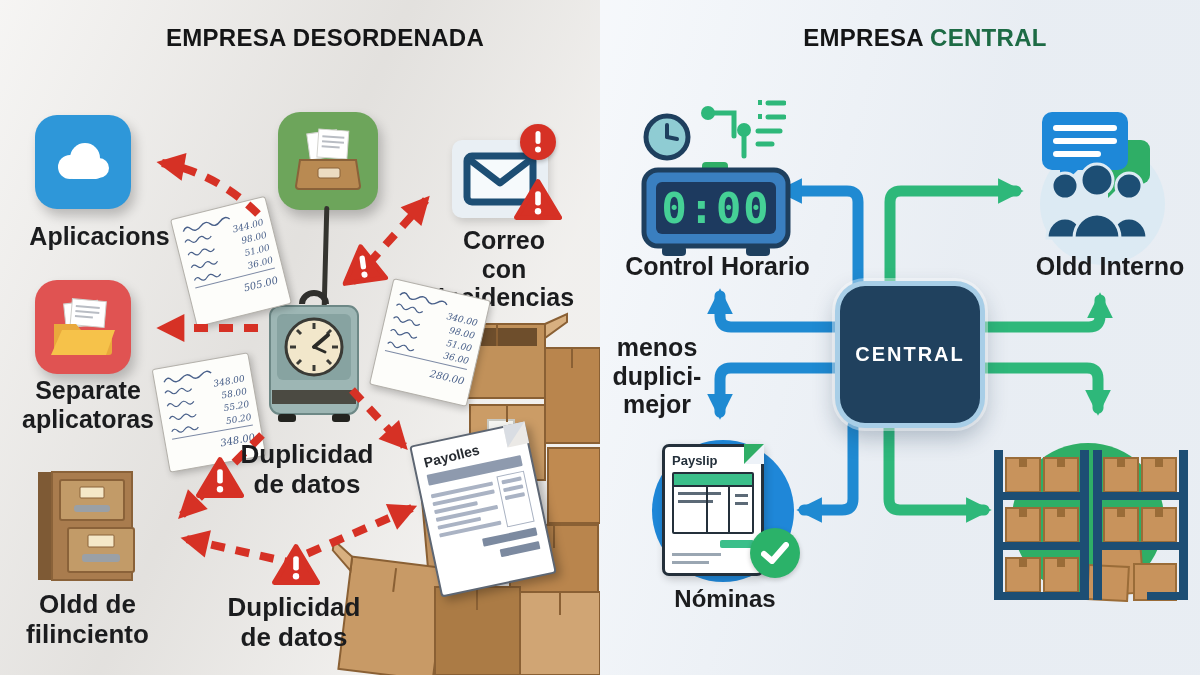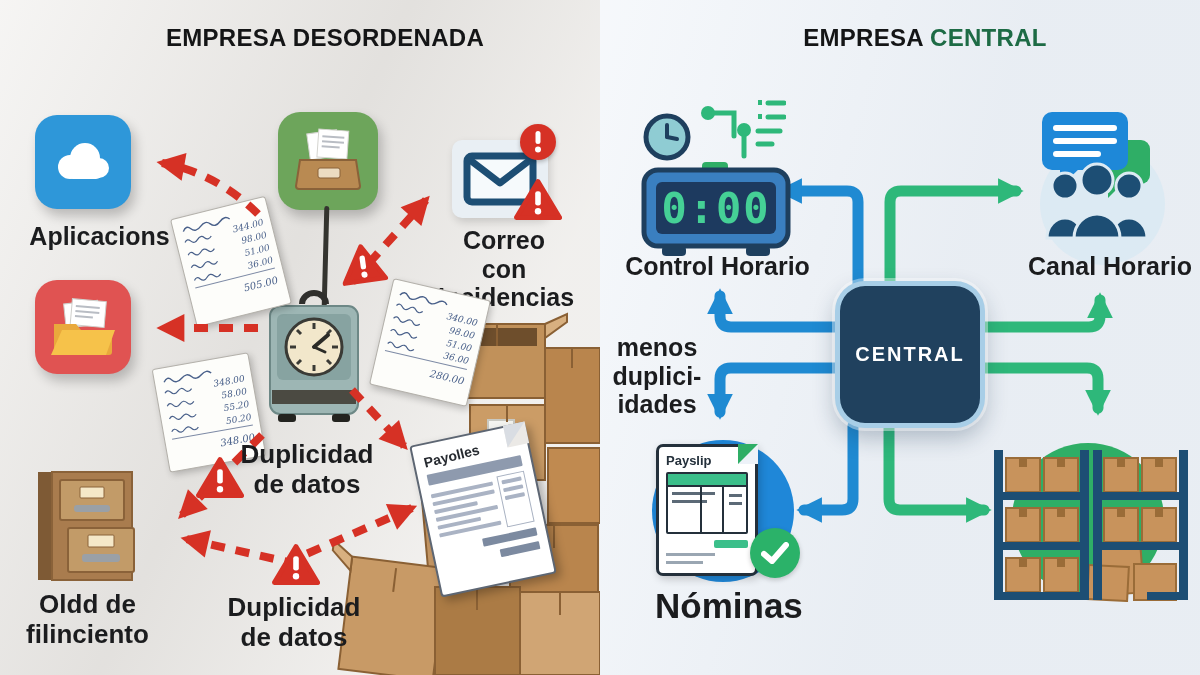--- a/index.html
+++ b/index.html
@@ -8,21 +8,21 @@
   .panel{position:absolute;top:0;width:600px;height:675px;}
   .panel.left{left:0;background:#ebe9e6;
     background-image:linear-gradient(115deg,rgba(255,255,255,.55),rgba(0,0,0,.035) 45%,rgba(255,255,255,.3) 75%);}
   .panel.right{left:600px;background:#edf2f8;
     background-image:linear-gradient(105deg,rgba(255,255,255,.5),rgba(0,0,0,.02) 55%);}
   .title{position:absolute;left:0;width:100%;top:24px;text-align:center;
          font-size:24px;font-weight:800;color:#141516;letter-spacing:.3px;white-space:nowrap;padding-left:25px;}
   .title .accent{color:#1d6b45;}
   .lbl{position:absolute;text-align:center;font-weight:700;color:#1b1c1e;
        white-space:pre-line;line-height:1.14;}
-  .f25{font-size:25px;} .f26{font-size:26px;} .f27{font-size:35px;line-height:1.3;}
+  .f25{font-size:25px;} .f26{font-size:26px;} .f27{font-size:24px;line-height:1.3;}
   svg{display:block;}
   
   .app-icon{position:absolute;width:96px;height:94px;border-radius:22px;
             display:flex;align-items:center;justify-content:center;
             box-shadow:4px 7px 12px rgba(0,0,0,.22);}
   .icon-blue{background:#2e97d9;} .icon-red{background:#e05352;} .icon-green{background:#6da55b;}
   
   .mailcard{position:absolute;left:452px;top:140px;width:96px;height:78px;background:#e9eff4;
             border-radius:10px;box-shadow:2px 4px 8px rgba(0,0,0,.15);
             display:flex;align-items:center;justify-content:center;}
@@ -130,20 +130,22 @@
         <g transform="rotate(5 38 18)">
             <rect x="22" y="2" width="34" height="26" fill="#fff" stroke="#cfcfcb"></rect>
           <line x1="26" y1="9" x2="50" y2="9" stroke="#b9bdc4" stroke-width="2"></line>
           <line x1="26" y1="14" x2="50" y2="14" stroke="#b9bdc4" stroke-width="2"></line>
           <line x1="26" y1="19" x2="44" y2="19" stroke="#b9bdc4" stroke-width="2"></line>
           </g>
         <path d="M5,26 h22 l5,6 h31 v22 a3,3 0 0 1 -3,3 h-52 a3,3 0 0 1 -3,-3 z" fill="#e9a93c"></path>
         <polygon points="2,57 13,32 66,32 57,57" fill="#f6c24a"></polygon>
       </svg>
     </div>
+    <div class="lbl f25" style="left:3px;top:376px;width:170px">Separate
+aplicatoras</div>
 
     <svg class="abs" style="left:30px;top:468px" width="110" height="115" viewBox="0 0 110 115">
       <rect x="8" y="4" width="16" height="108" fill="#7e5a35"></rect>
       <rect x="22" y="4" width="80" height="108" fill="#a97c4e" stroke="#8a6239" stroke-width="2"></rect>
       <rect x="30" y="12" width="64" height="40" rx="2" fill="#c29b68" stroke="#8a6239" stroke-width="2"></rect>
       <rect x="50" y="19" width="24" height="11" rx="1" fill="#f5e8c8" stroke="#8a6239"></rect>
       <rect x="44" y="37" width="36" height="7" rx="3" fill="#9aa0a6"></rect>
       <rect x="38" y="60" width="66" height="44" rx="2" fill="#c29b68" stroke="#8a6239" stroke-width="2"></rect>
       <rect x="58" y="67" width="26" height="12" rx="1" fill="#f5e8c8" stroke="#8a6239"></rect>
       <rect x="52" y="86" width="38" height="8" rx="3" fill="#9aa0a6"></rect>
@@ -438,28 +440,28 @@
     <svg class="abs" style="left:443px;top:160px" width="108" height="80" viewBox="0 0 108 80">
       <g fill="#1d4e74" stroke="#dceaf3" stroke-width="3">
         <circle cx="22" cy="26" r="13"></circle>
           <path d="M4,78 a18,20 0 0 1 36,0 z"></path>
         <circle cx="86" cy="26" r="13"></circle>
           <path d="M68,78 a18,20 0 0 1 36,0 z"></path>
         <circle cx="54" cy="20" r="16"></circle>
           <path d="M31,78 a23,24 0 0 1 46,0 z"></path>
       </g>
     </svg>
-    <div class="lbl f25" style="left:420px;top:252px;width:180px">Canal Horario</div>
+    <div class="lbl f25" style="left:420px;top:252px;width:180px">Oldd Interno</div>
 
     <div class="lbl f25" style="left:0px;top:333px;width:114px">menos
 duplici-
-idades</div>
+mejor</div>
 
     <div class="circle-bg" style="left:52px;top:440px;width:142px;height:142px;background:#1f87d8"></div>
-    <div class="payslip" style="left:56px">
+    <div class="payslip" style="left:62px">
       <div class="ps-fold"></div>
       <div class="ps-title">Payslip</div>
       <div class="ps-table">
         <div class="ps-head"></div>
         <div class="ps-line"></div>
           <div class="ps-line" style="width:45%"></div>
         <div class="ps-col"></div>
           <div class="ps-col2"></div>
         <div class="ps-mini" style="top:20px"></div>
           <div class="ps-mini" style="top:28px"></div>

